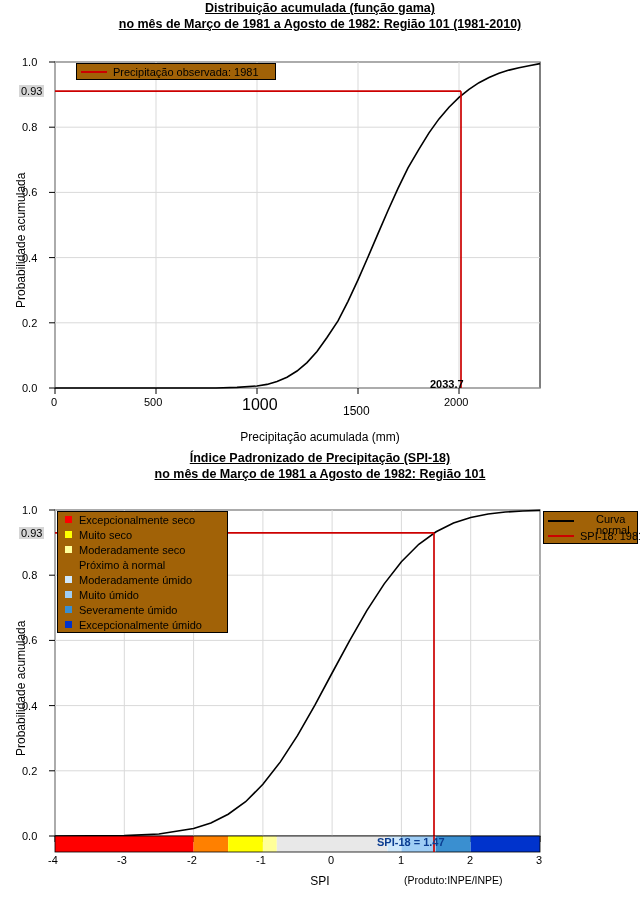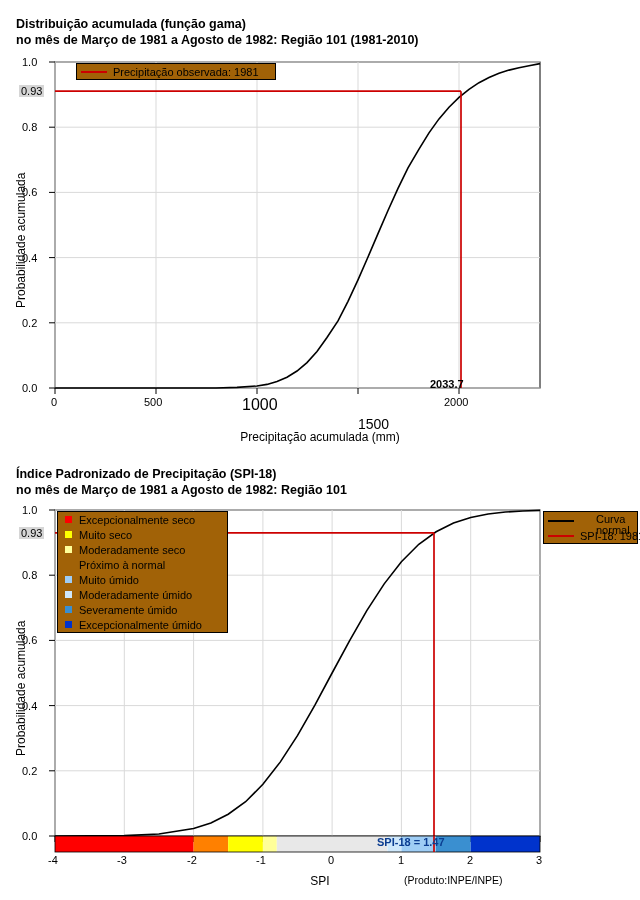--- a/index.html
+++ b/index.html
@@ -17,24 +17,26 @@
   }
   .panel {
     position: absolute;
     left: 0;
     width: 640px;
   }
   #panel-top { top: 0; height: 450px; }
   #panel-bottom { top: 450px; height: 450px; }
 
   .title {
+    text-align: center;
     font-size: 12.5px;
     font-weight: bold;
     line-height: 16px;
-    margin: 16px;
+    margin: 0;
+    text-decoration: underline;
   }
 
   .axis-label-x {
     position: absolute;
     text-align: center;
     font-size: 12px;
   }
   .axis-label-y {
     position: absolute;
     font-size: 12px;
@@ -133,21 +135,21 @@
   <div style="position:absolute;left:22px;top:251.6px;font-size:11px;">0.4</div>
   <div style="position:absolute;left:22px;top:186.4px;font-size:11px;">0.6</div>
   <div style="position:absolute;left:22px;top:121.2px;font-size:11px;">0.8</div>
   <div style="position:absolute;left:22px;top:56px;font-size:11px;">1.0</div>
 
   <div style="position:absolute;left:19px;top:85px;font-size:11px;background:#d6d6d6;padding:0 2px;">0.93</div>
 
   <div style="position:absolute;left:51px;top:396px;font-size:11px;">0</div>
   <div style="position:absolute;left:144px;top:396px;font-size:11px;">500</div>
   <div style="position:absolute;left:242px;top:396px;font-size:16px;">1000</div>
-  <div style="position:absolute;left:343px;top:416px;font-size:14px;margin-left:15px;">1500</div>
+  <div style="position:absolute;left:343px;top:404px;font-size:12px;">1500</div>
   <div style="position:absolute;left:444px;top:396px;font-size:11px;">2000</div>
 
   <div style="position:absolute;left:430px;top:378px;font-size:11px;font-weight:bold;">2033.7</div>
 
   <div class="axis-label-x" style="left:0;top:430px;width:640px;">Precipitação acumulada (mm)</div>
   <div class="axis-label-y" style="left:14px;top:308px;">Probabilidade acumulada</div>
 
   <div class="legend-box" style="left:76px;top:63px;width:198px;">
     <div class="legend-row">
       <span class="legend-swatch-line"></span>
@@ -257,26 +259,26 @@
     </div>
     <div class="legend-row">
       <span class="legend-dot" style="background:#ffff99;"></span>
       <span>Moderadamente seco</span>
     </div>
     <div class="legend-row">
       <span class="legend-dot empty"></span>
       <span>Próximo à normal</span>
     </div>
     <div class="legend-row">
+      <span class="legend-dot" style="background:#cfe8fb;"></span>
+      <span>Moderadamente úmido</span>
+    </div>
+    <div class="legend-row">
       <span class="legend-dot" style="background:#9ecdf5;"></span>
       <span>Muito úmido</span>
-    </div>
-    <div class="legend-row">
-      <span class="legend-dot" style="background:#cfe8fb;"></span>
-      <span>Moderadamente úmido</span>
     </div>
     <div class="legend-row">
       <span class="legend-dot" style="background:#3a8fd0;"></span>
       <span>Severamente úmido</span>
     </div>
     <div class="legend-row">
       <span class="legend-dot" style="background:#0033cc;"></span>
       <span>Excepcionalmente úmido</span>
     </div>
   </div>

